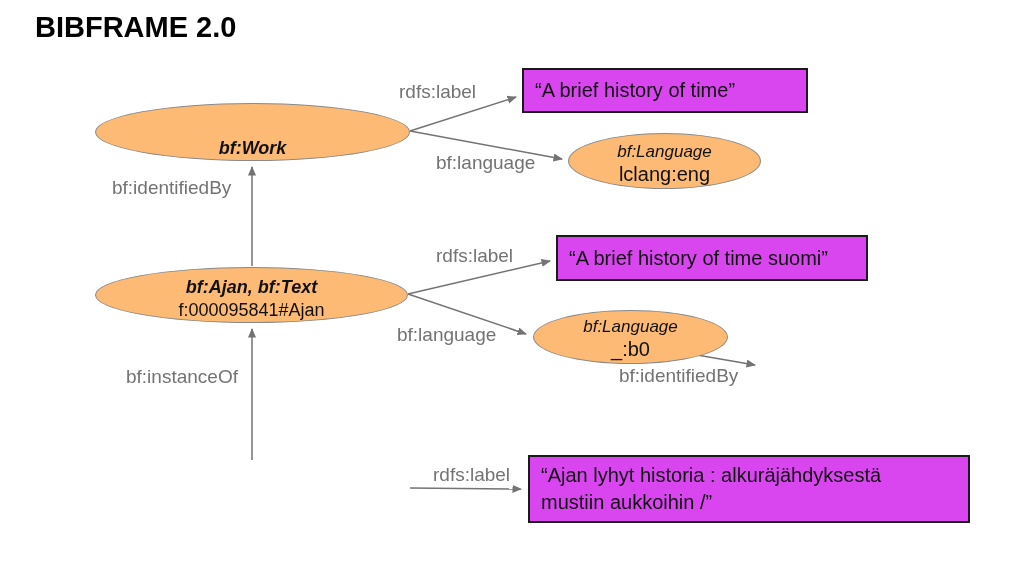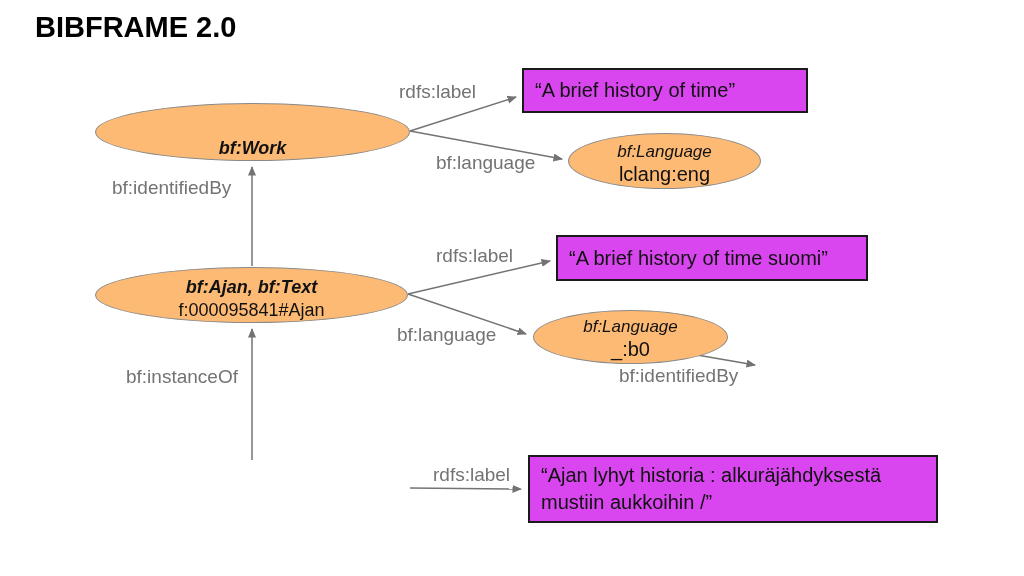--- a/index.html
+++ b/index.html
@@ -62,21 +62,21 @@
     display: flex;
     flex-direction: column;
     justify-content: center;
     padding-left: 11px;
     font-size: 20px;
     line-height: 27px;
     color: #111111;
   }
   #literal-en       { left: 522px; top: 68px;  width: 286px; height: 45px; }
   #literal-fi-short { left: 556px; top: 235px; width: 312px; height: 46px; }
-  #literal-fi-full  { left: 528px; top: 455px; width: 410px; height: 68px; }
+  #literal-fi-full  { left: 528px; top: 455px; width: 442px; height: 68px; }
 
   
   .edge-label {
     position: absolute;
     font-size: 19px;
     white-space: nowrap;
     color: #737373;
   }
   #lbl-work-rdfs      { left: 399px; top: 81px; }
   #lbl-work-lang      { left: 436px; top: 152px; }

